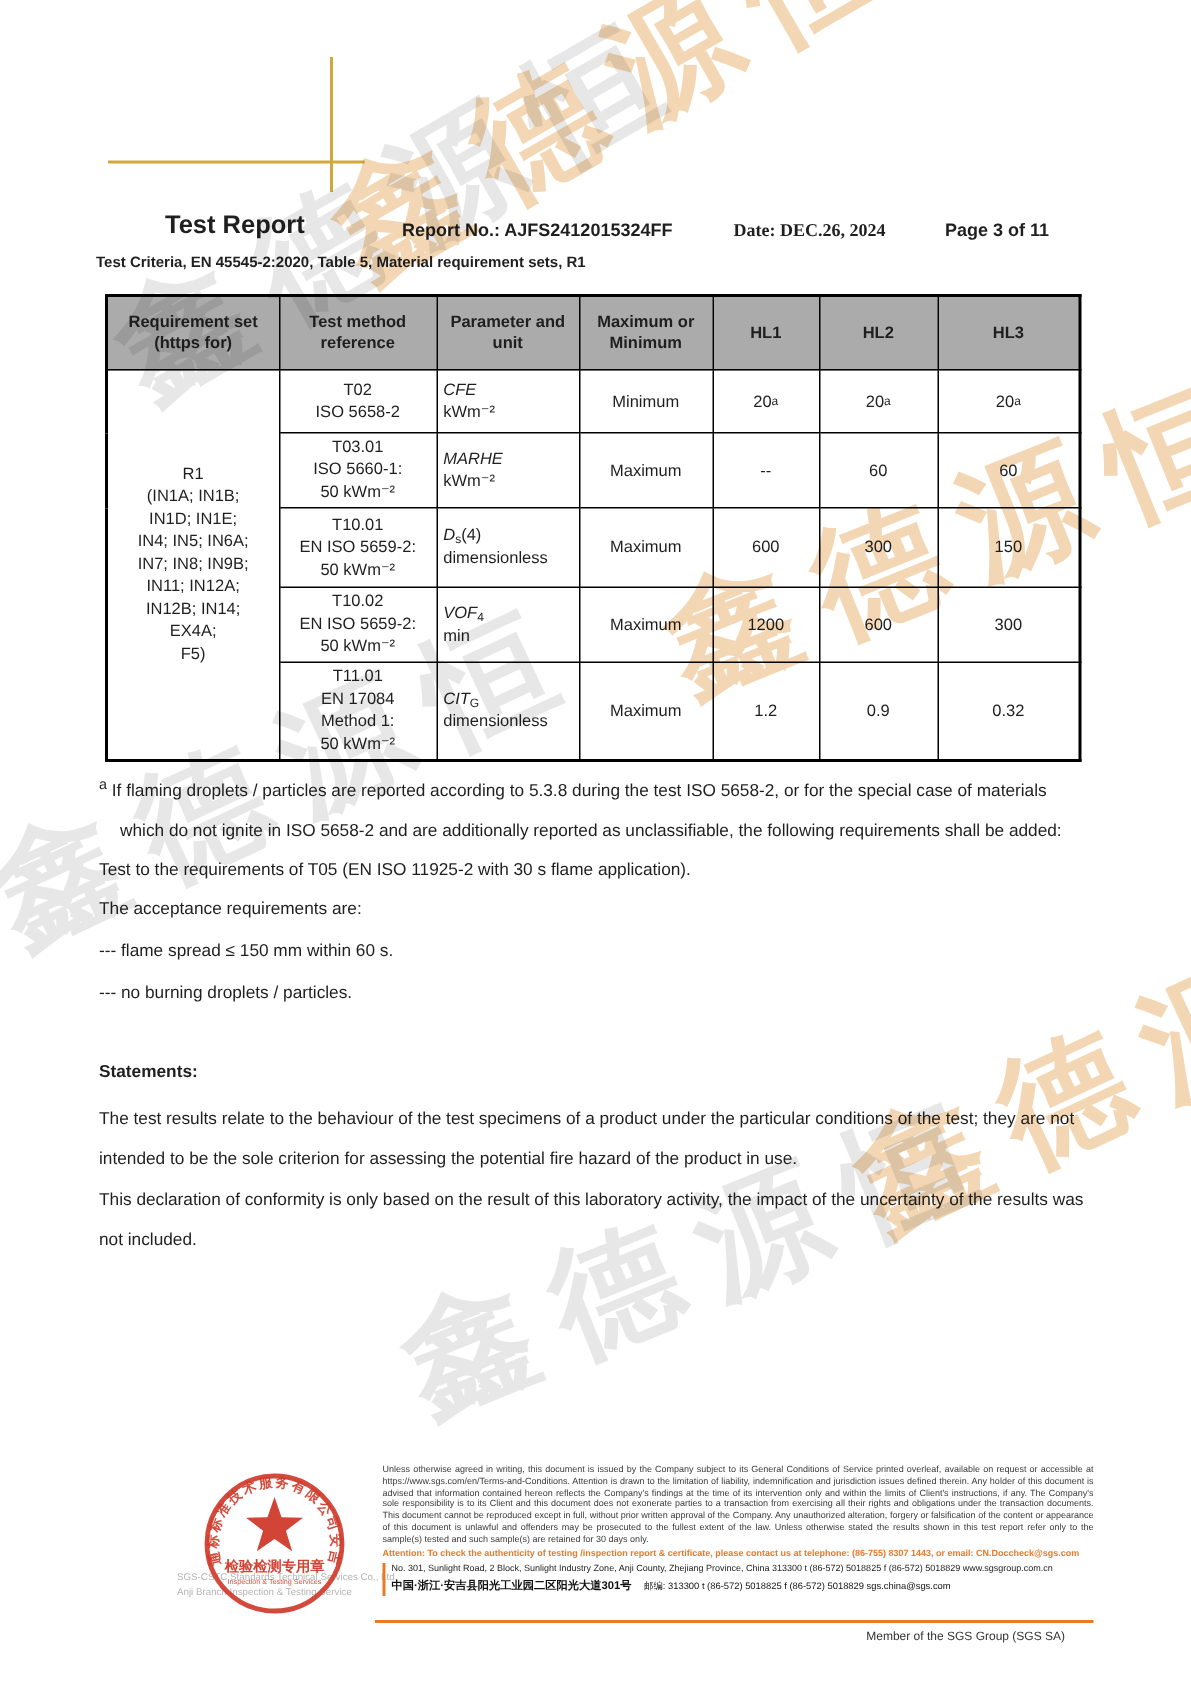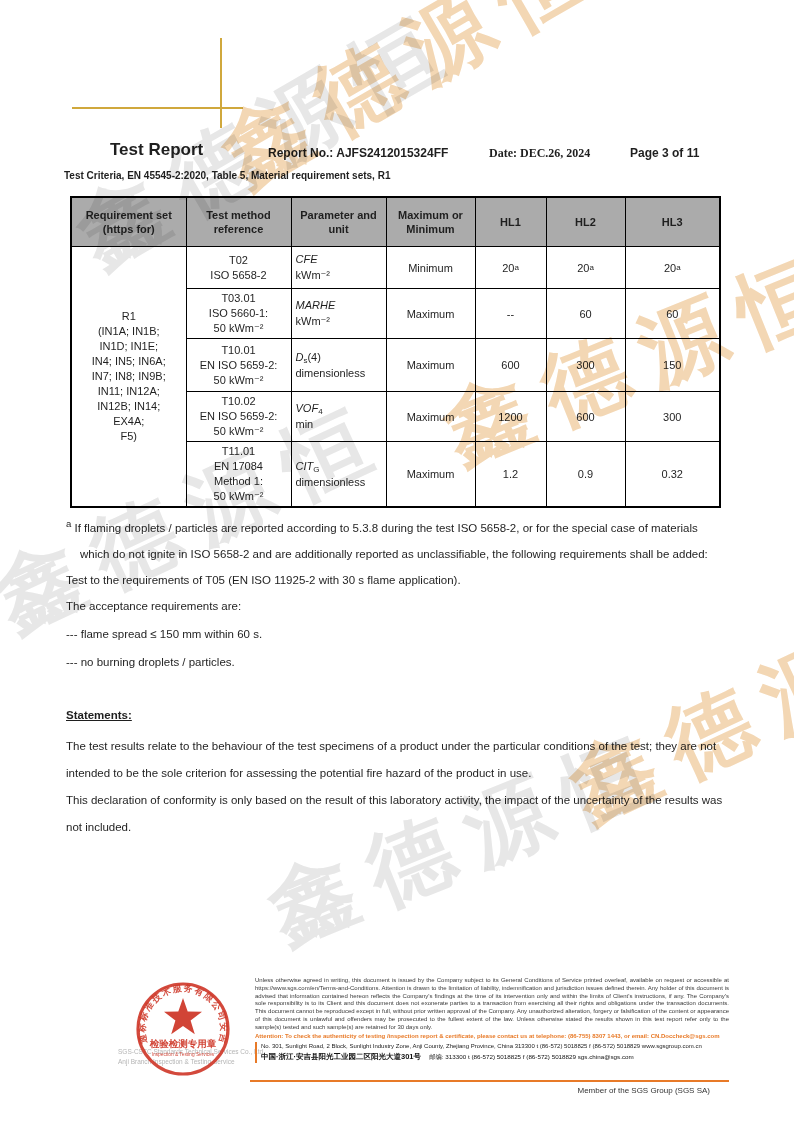--- a/index.html
+++ b/index.html
@@ -55,21 +55,21 @@
   .pname{font-style:italic;}
   .psub{font-size:8px;position:relative;bottom:-2px;}
   .cellv{display:flex;flex-direction:row;align-items:center;justify-content:center;}
   .fnm{font-size:8px;line-height:9px;}
   
   .notes{position:absolute;left:66px;top:511px;width:664px;font-size:11.5px;line-height:26px;}
   .notes p{margin:0;}
   .notes .hang{padding-left:14px;text-indent:-14px;}
   .notes .gap{margin-top:2px;}
   .statements{position:absolute;left:66px;top:702px;width:664px;font-size:11.5px;line-height:27px;}
-  .statements .shead{font-weight:bold;text-decoration:underline;margin:0 0 4px 0;}
+  .statements .shead{font-weight:bold;margin:0 0 4px 0;}
   .statements p{margin:0;}
   
   .company-lines{position:absolute;left:118px;top:1047px;font-size:6.5px;line-height:10px;color:#b5b5b5;z-index:1;}
   .stamp{position:absolute;left:128px;top:976px;z-index:2;}
   .legalblock{position:absolute;left:255px;top:977px;width:474px;z-index:3;}
   .legal{font-size:6px;line-height:7.8px;text-align:justify;color:#3a3a3a;}
   .attention{font-size:6px;line-height:7.5px;color:var(--footer-orange);font-weight:bold;margin-top:1px;}
   .addr{border-left:2px solid var(--footer-orange);padding-left:4px;margin-top:2px;}
   .addr-en{font-size:6px;line-height:9px;color:#222;}
   .addr-cn{font-size:7.5px;line-height:12px;color:#111;font-weight:bold;}

